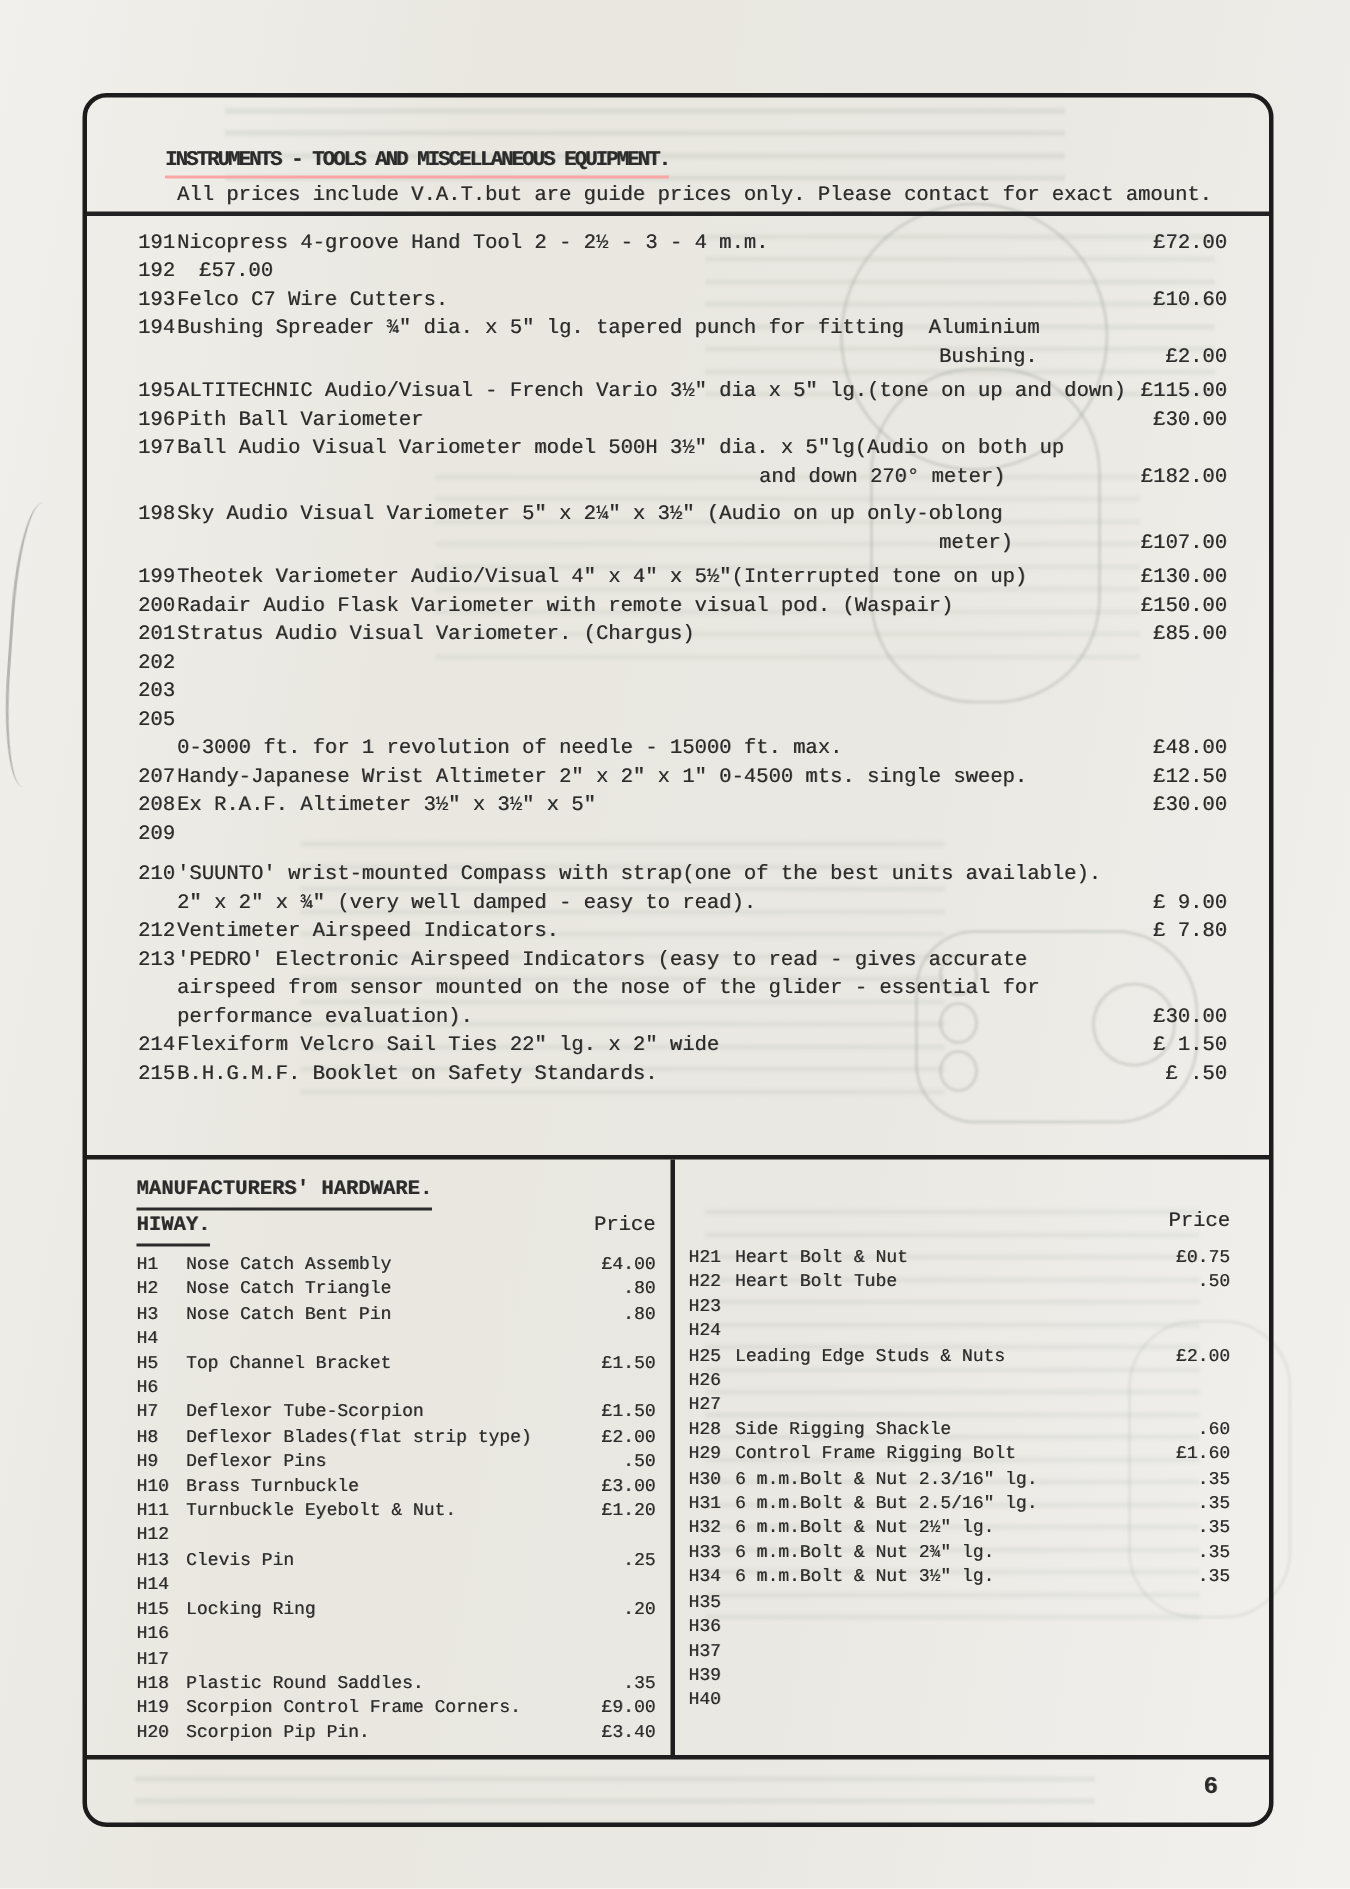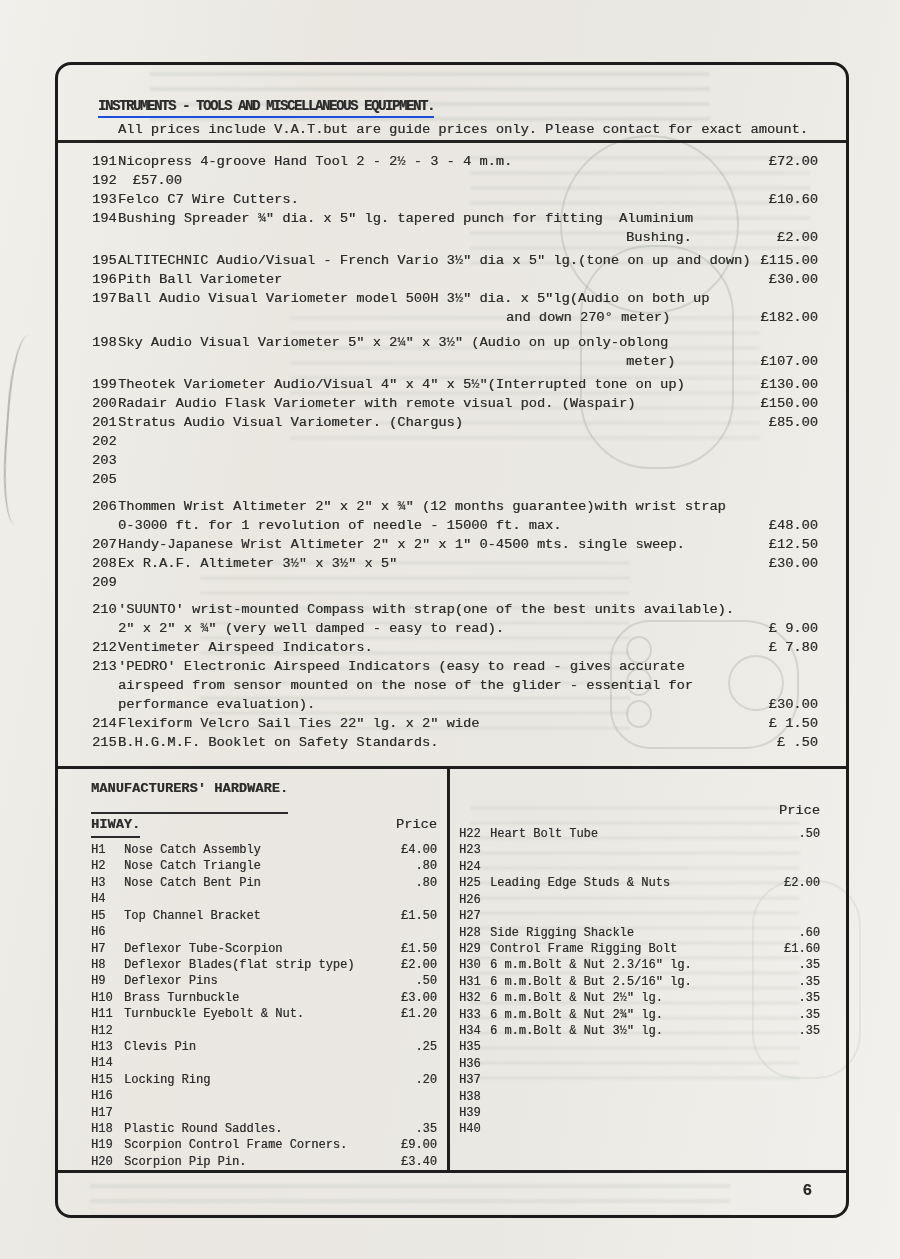--- a/index.html
+++ b/index.html
@@ -24,42 +24,42 @@
   
   .frame{
     position:absolute;left:55px;top:62px;width:788px;height:1150px;
     border:3px solid #1c1c1c;border-radius:16px;z-index:1;
     display:flex;flex-direction:column;
   }
   .ink{text-shadow:.4px 0 0 rgba(43,43,43,.55);}
   
   .sec-instruments{height:705px;padding-top:32px;box-sizing:border-box;}
   .doc-title{
-    display:inline-block;margin-left:40px;font-size:14px;font-weight:bold;
-    letter-spacing:-1.4px;border-bottom:2px solid #1d4ed8;padding-bottom:2px;white-space:pre;
+    display:inline-block;margin-left:52px;font-size:14px;font-weight:bold;
+    letter-spacing:-1.4px;border-bottom:2px solid #fca5a5;padding-bottom:2px;white-space:pre;
   }
   .subtitle-rule{border-bottom:3px solid #222;padding:2px 0 3px 0;margin-top:2px;}
   .subtitle{display:block;margin-left:60px;font-size:13.7px;white-space:pre;}
   .ilist{padding:9px 28px 0 34px;font-size:13.7px;line-height:19px;}
   .irow{display:flex;align-items:baseline;}
   .inum{width:26px;flex:0 0 26px;white-space:pre;}
   .idesc{flex:1 1 0;min-width:0;white-space:pre;overflow:visible;}
   .idesc.ind1{padding-left:388px;}
   .idesc.ind2{padding-left:508px;}
   .iprice{flex:0 0 64px;text-align:right;white-space:pre;}
   
   .sec-hardware{
     flex:1 1 auto;border-top:3px solid #1e1e1e;border-bottom:3px solid #1e1e1e;
     display:flex;box-sizing:border-box;
   }
   .hw-left{width:389px;flex:0 0 389px;box-sizing:border-box;padding:10px 10px 0 33px;}
   .hw-right{flex:1 1 auto;border-left:3px solid #1e1e1e;box-sizing:border-box;padding:31px 26px 0 9px;}
   .hw-title{
     display:inline-block;font-size:13.7px;font-weight:bold;
-    border-bottom:2px solid #2b2b2b;padding-bottom:13px;line-height:20px;white-space:pre;
+    border-bottom:2px solid #2b2b2b;padding-bottom:1px;line-height:20px;white-space:pre;
   }
   .hw-brandrow{display:flex;align-items:baseline;line-height:22px;font-size:13.7px;}
   .hw-brand{display:inline-block;font-weight:bold;border-bottom:2px solid #2b2b2b;white-space:pre;}
   .hw-pricehead{margin-left:auto;text-align:right;white-space:pre;}
   .hw-pricehead-r{display:block;text-align:right;font-size:13.7px;line-height:22px;white-space:pre;}
   .hrows{font-size:12px;line-height:16.4px;margin-top:4px;}
   .hrow{display:flex;align-items:baseline;}
   .hcode{flex:0 0 33px;white-space:pre;}
   .hw-right .hcode{flex:0 0 31px;}
   .hdesc{flex:1 1 0;min-width:0;white-space:pre;overflow:visible;}
@@ -173,25 +173,20 @@
         <div class="irow">
     <span class="inum">203</span>
     <span class="idesc"></span>
     <span class="iprice"></span>
   </div>
         <div class="irow">
     <span class="inum">205</span>
     <span class="idesc"></span>
     <span class="iprice"></span>
   </div>
-        <div class="irow" style="margin-top: 8px;">
-    <span class="inum">206</span>
-    <span class="idesc">Thommen Wrist Altimeter 2" x 2" x ¾" (12 months guarantee)with wrist strap</span>
-    <span class="iprice"></span>
-  </div>
         <div class="irow">
     <span class="inum"></span>
     <span class="idesc">0-3000 ft. for 1 revolution of needle - 15000 ft. max.</span>
     <span class="iprice">£48.00</span>
   </div>
         <div class="irow">
     <span class="inum">207</span>
     <span class="idesc">Handy-Japanese Wrist Altimeter 2" x 2" x 1" 0-4500 mts. single sweep.</span>
     <span class="iprice">£12.50</span>
   </div>
@@ -355,20 +350,25 @@
     <span class="hcode">H20</span>
     <span class="hdesc">Scorpion Pip Pin.</span>
     <span class="hprice">£3.40</span>
   </div>
         </div>
     </div>
     <div class="hw-right">
       <span class="hw-pricehead-r ink">Price</span>
       <div class="hrows ink">
           <div class="hrow">
+    <span class="hcode">H21</span>
+    <span class="hdesc">Heart Bolt &amp; Nut</span>
+    <span class="hprice">£0.75</span>
+  </div>
+          <div class="hrow">
     <span class="hcode">H22</span>
     <span class="hdesc">Heart Bolt Tube</span>
     <span class="hprice">.50</span>
   </div>
           <div class="hrow">
     <span class="hcode">H23</span>
     <span class="hdesc"></span>
     <span class="hprice"></span>
   </div>
           <div class="hrow">
@@ -435,25 +435,20 @@
     <span class="hcode">H36</span>
     <span class="hdesc"></span>
     <span class="hprice"></span>
   </div>
           <div class="hrow">
     <span class="hcode">H37</span>
     <span class="hdesc"></span>
     <span class="hprice"></span>
   </div>
           <div class="hrow">
-    <span class="hcode">H38</span>
-    <span class="hdesc"></span>
-    <span class="hprice"></span>
-  </div>
-          <div class="hrow">
     <span class="hcode">H39</span>
     <span class="hdesc"></span>
     <span class="hprice"></span>
   </div>
           <div class="hrow">
     <span class="hcode">H40</span>
     <span class="hdesc"></span>
     <span class="hprice"></span>
   </div>
         </div>

